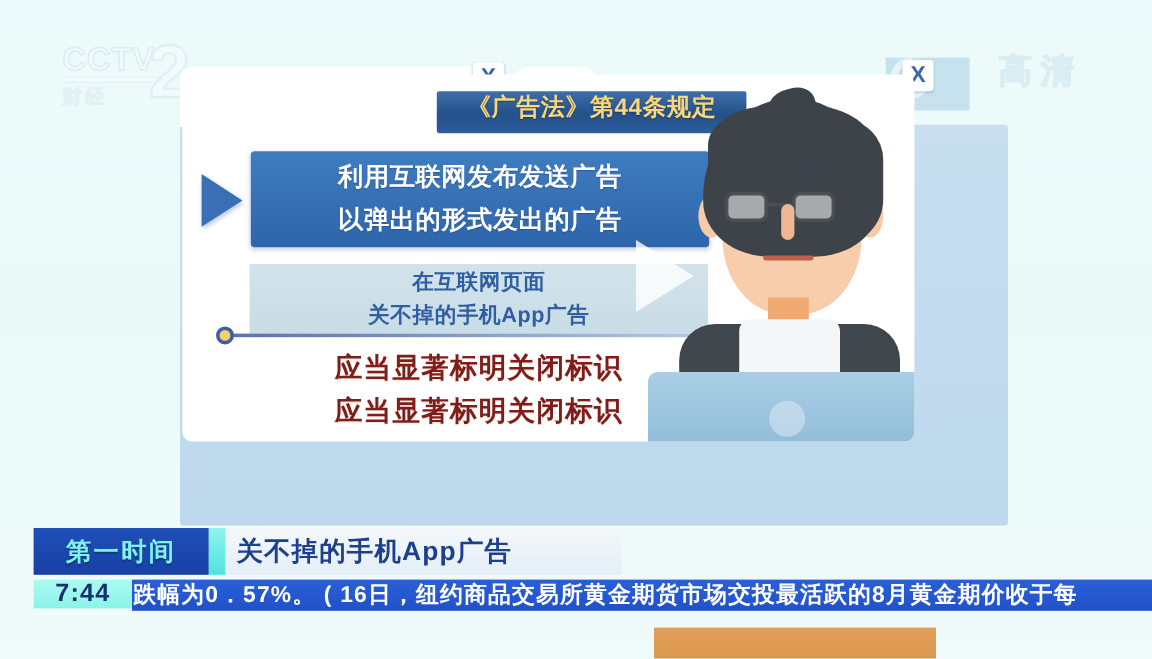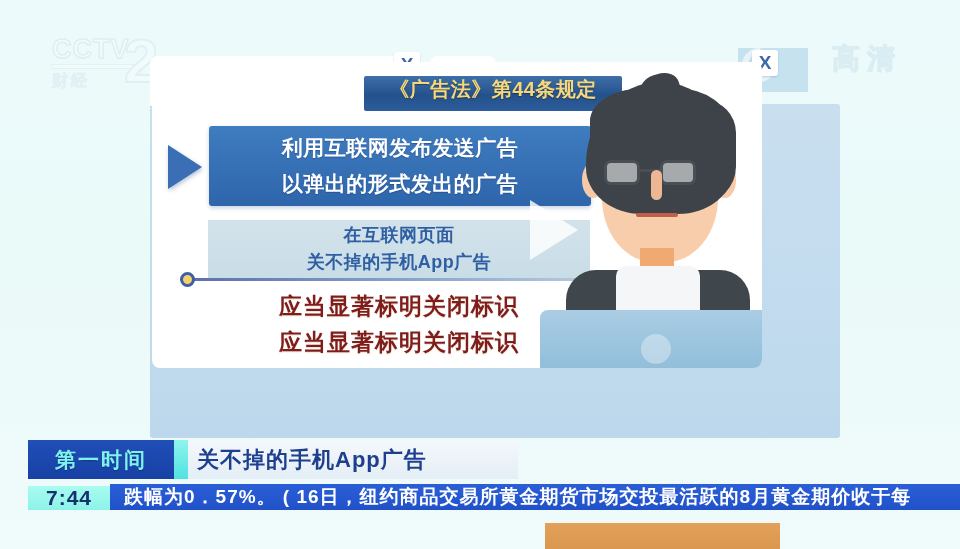--- a/index.html
+++ b/index.html
@@ -332,38 +332,38 @@
   #headline-text{
     width:330px;
     background:linear-gradient(180deg,#f4f8fb 0%,#e4eef6 100%);
     display:flex;align-items:center;padding-left:9px;
   }
   #headline-text span{
     font-size:22px;font-weight:bold;color:#1d3f8e;letter-spacing:1px;
   }
 
   #ticker-row{
-    position:absolute; left:28px; top:32px;
+    position:absolute; left:28px; top:43px;
     height:38px; width:932px;
-    display:flex; align-items:flex-end;
+    display:flex; align-items:flex-start;
   }
   #clock{
     width:82px;
     background:linear-gradient(180deg,#a9fbf0 0%,#8cf3e8 100%);
     display:flex;align-items:center;justify-content:center;
   }
   #clock span{
     font-size:21px;font-weight:bold;color:#17306e;letter-spacing:1px;
   }
   #ticker{
     flex:1;
     background:linear-gradient(180deg,#2a5fd8 0%,#2151c9 100%);
     display:flex;align-items:center;
     overflow:hidden; white-space:nowrap;
-    padding-left:14px;
+    padding-left:1px;
   }
   #ticker span{
     font-size:19px;font-weight:bold;color:#ffffff;letter-spacing:1px;
   }
   #orange-bar{
     position:absolute; left:545px; bottom:0;
     width:235px; height:26px;
     background:linear-gradient(180deg,#e3a05a 0%,#d9974f 100%);
   }
 </style>

